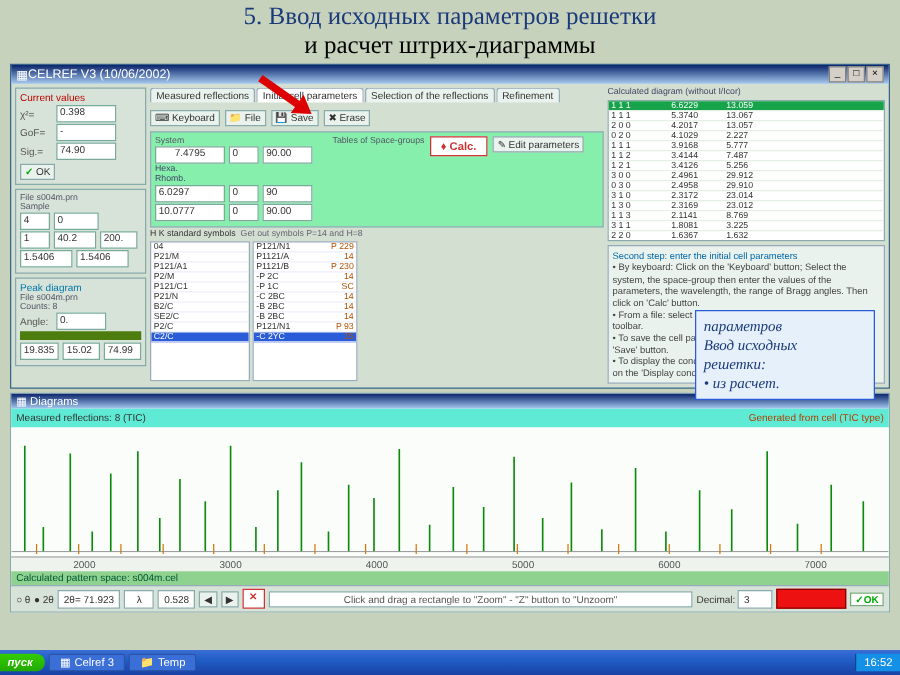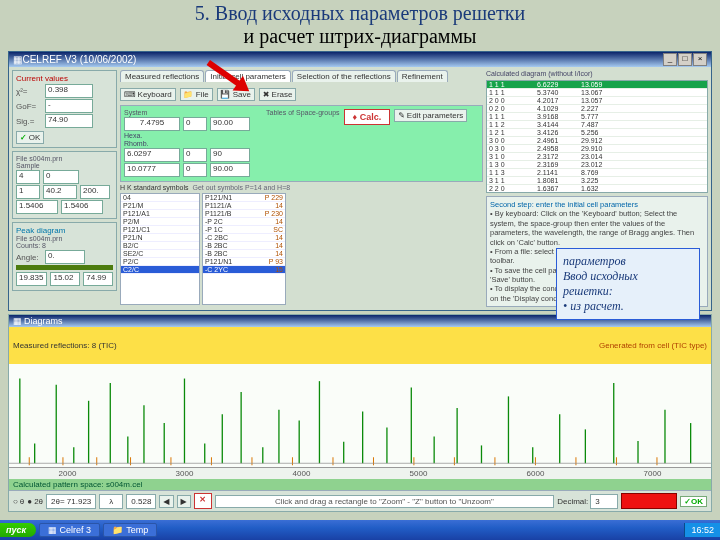--- a/index.html
+++ b/index.html
@@ -38,21 +38,21 @@
 .rightcol{width:222px;display:flex;flex-direction:column;gap:3px}
 .refltbl{background:#fff;border:1px solid #8aa;font-size:7px}
 .refltbl .hdr{background:#16a34a;color:#fff;display:flex}
 .refltbl .row{display:flex;border-top:1px solid #e6efe6}
 .refltbl .c{padding:0 2px}
 .c1{width:44px}.c2{width:40px}.c3{width:40px}
 .helptext{font-size:7.5px;color:#444;background:#e9f2ec;border:1px solid #9ab;padding:3px;line-height:1.25}
 .annot{position:absolute;right:20px;top:248px;width:130px;background:#e6f0fa;border:1px solid #2a5cd7;padding:5px 6px;font:italic 12px "Times New Roman",serif;color:#1a3a7a}
 .diagram{margin:3px 8px 0;border:1px solid #8aa;background:#fff}
 .dtbar{background:linear-gradient(#0a246a,#a6caf0);color:#fff;padding:1px 4px;font-size:9px;display:flex;align-items:center}
-.dinfo{font-size:8px;padding:14px 4px;background:#fde047;display:flex;justify-content:space-between}
+.dinfo{font-size:8px;padding:3px 4px;background:#5eead4;display:flex;justify-content:space-between}
 .chart{height:103px;position:relative;background:#fafdf9;overflow:hidden}
 .chart svg{position:absolute;inset:0}
 .xaxis{display:flex;justify-content:space-around;font-size:8px;color:#555;border-top:1px solid #999;background:#eef3ee}
 .xaxis span{padding:1px 0}
 .statusgreen{background:#8fd28f;font-size:8px;padding:1px 4px;color:#053}
 .ctrlbar{display:flex;align-items:center;gap:3px;padding:2px 4px;background:#d7e3d8;border-top:1px solid #9ab;font-size:8px}
 .ctrlbar .field{background:#fff;border:1px solid #8aa;padding:0 4px;height:13px;display:inline-flex;align-items:center}
 .radio{display:inline-flex;align-items:center;gap:2px}
 .xbtn{background:#fff;border:1px solid #c33;color:#c33;font-weight:bold;width:16px;height:14px;text-align:center;line-height:12px}
 .hint{flex:1;background:#fff;border:1px solid #8aa;text-align:center;padding:1px;color:#555}
@@ -128,21 +128,21 @@
             </div>
         </div>
         <div class="panel">
           <div style="color:#07a">Peak diagram</div>
           <div class="small"><span>File</span> <span>s004m.prn</span></div>
           <div class="small">Counts: 8</div>
           <div class="frow">
               <label>Angle:</label>
               <span class="inp" style="width:34px">0.</span>
             </div>
-          <div class="frow" style="margin-top:0;border-top:5px solid #4d7c0f;padding-top:2px">
+          <div class="frow" style="margin-top:0;border-top:7px solid #4d7c0f;padding-top:2px">
             <span class="inp" style="width:30px">19.835</span>
             <span class="inp" style="width:28px">15.02</span>
             <span class="inp" style="width:28px">74.99</span>
           </div>
         </div>
       </div>
 
       <div class="midcol">
         <div class="tabstrip">
           <div class="tab">Measured reflections</div>

